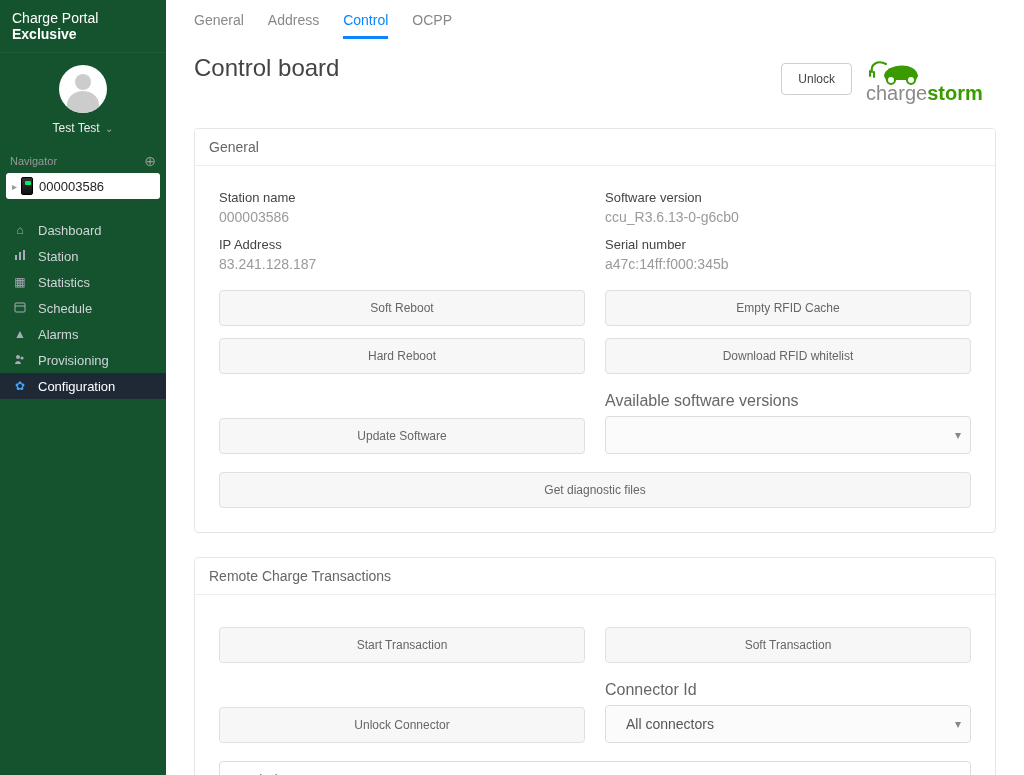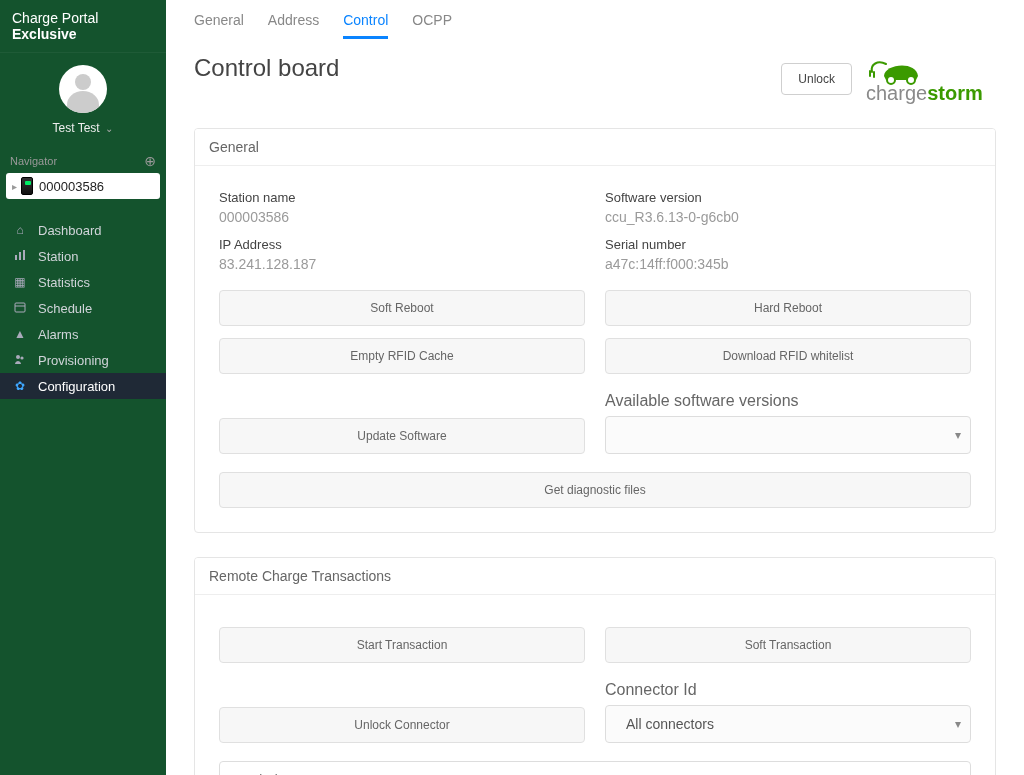--- a/index.html
+++ b/index.html
@@ -381,22 +381,22 @@
           <div class="kv">
             <div class="k">Serial number</div>
             <div class="v">a47c:14ff:f000:345b</div>
           </div>
         </div>
 
         <div class="spacer18"></div>
 
         <div class="grid2">
           <button class="btn block">Soft Reboot</button>
+          <button class="btn block">Empty RFID Cache</button>
           <button class="btn block">Hard Reboot</button>
-          <button class="btn block">Empty RFID Cache</button>
           <button class="btn block">Download RFID whitelist</button>
         </div>
 
         <div class="spacer18"></div>
 
         <div class="grid2" style="align-items:end;">
           <div>
             <button class="btn block">Update Software</button>
           </div>
           <div>

